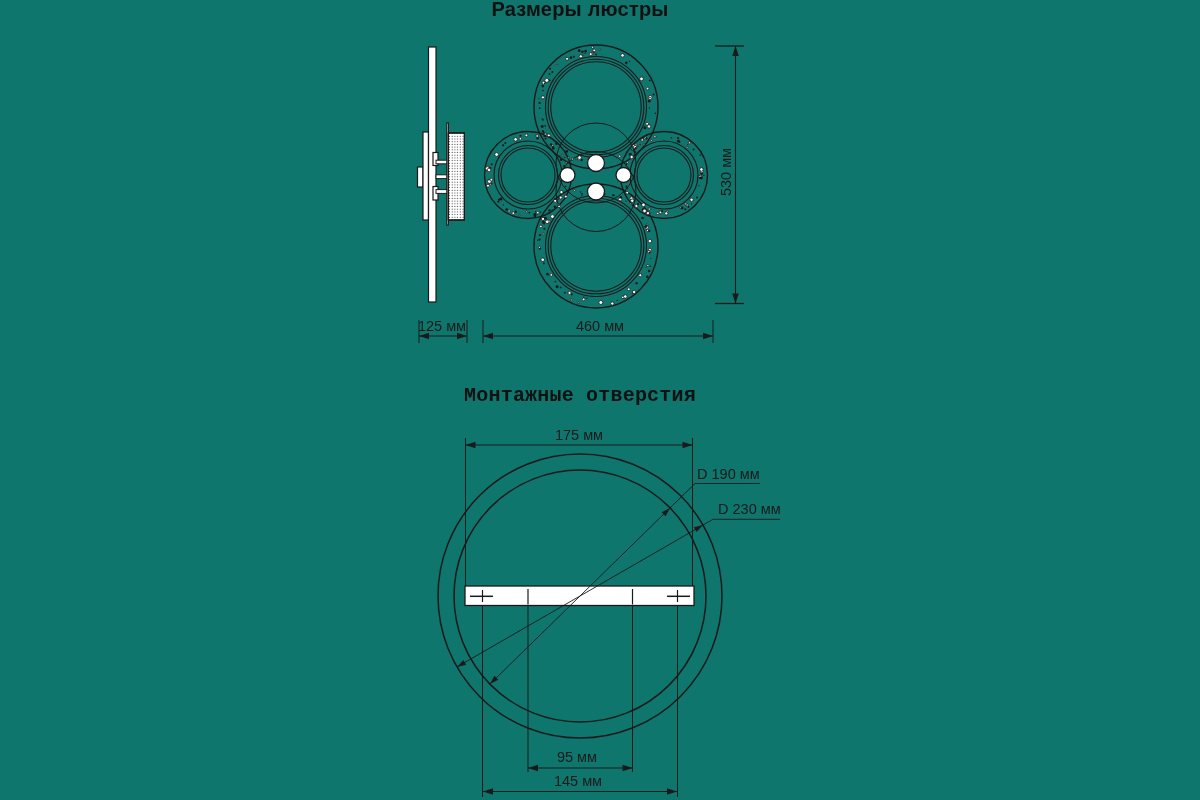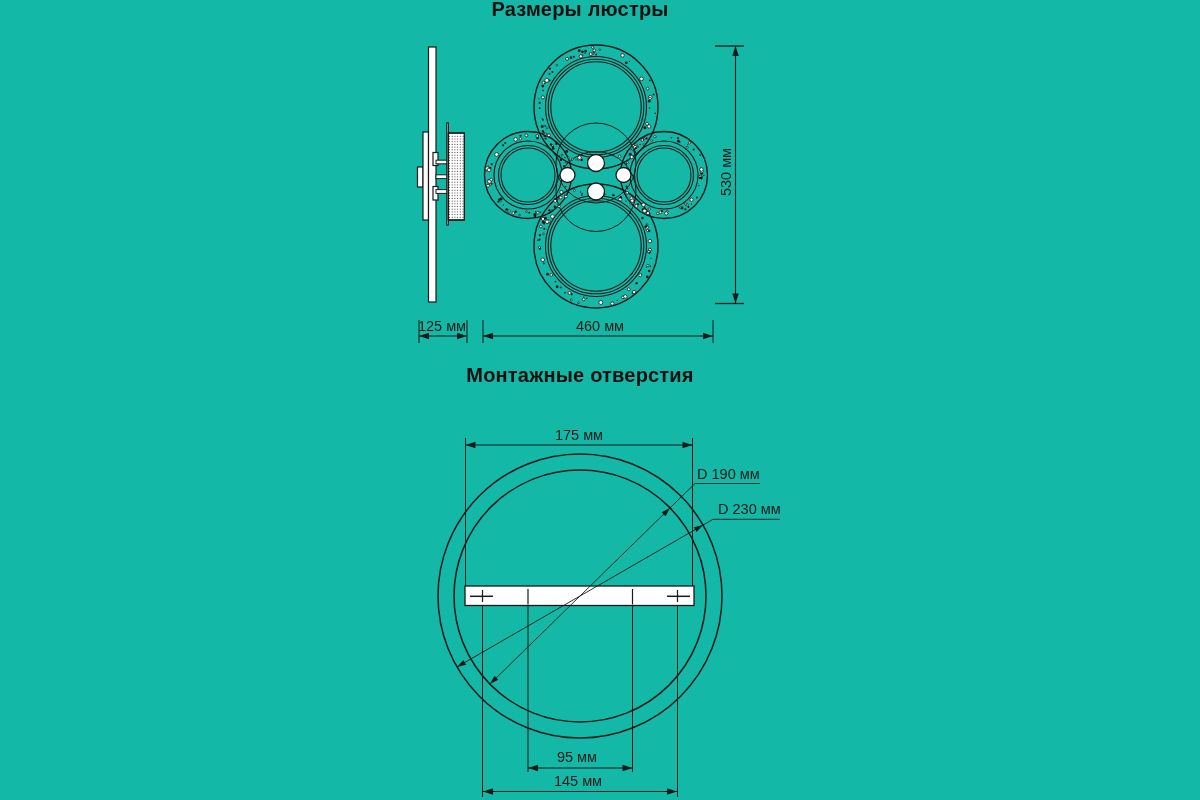--- a/index.html
+++ b/index.html
@@ -1,21 +1,21 @@
 <!DOCTYPE html>
 <html><head>
 <meta charset="utf-8">
 <style>
   html,body{margin:0;padding:0;background:#fff;}
-  .canvas{position:relative;width:1200px;height:800px;background:#14b8a6;overflow:hidden;
+  .canvas{position:relative;width:1200px;height:800px;background:#0f766e;overflow:hidden;
           font-family:"Liberation Sans",sans-serif;}
   .title{position:absolute;left:180px;width:800px;text-align:center;
          font-size:20px;font-weight:700;color:#111;letter-spacing:.2px;}
   #title-top{top:-2px;}
-  #title-bottom{top:364px;}
+  #title-bottom{top:384px;font-family:Liberation Mono, monospace;}
   svg{position:absolute;left:0;top:0;}
   .dim-text{font-family:"Liberation Sans",sans-serif;font-size:14.5px;fill:#1a1a1a;}
 </style>
 </head>
 <body>
 
 <div class="canvas">
 
   <div class="title" id="title-top">Размеры люстры</div>
   <div class="title" id="title-bottom">Монтажные отверстия</div>

